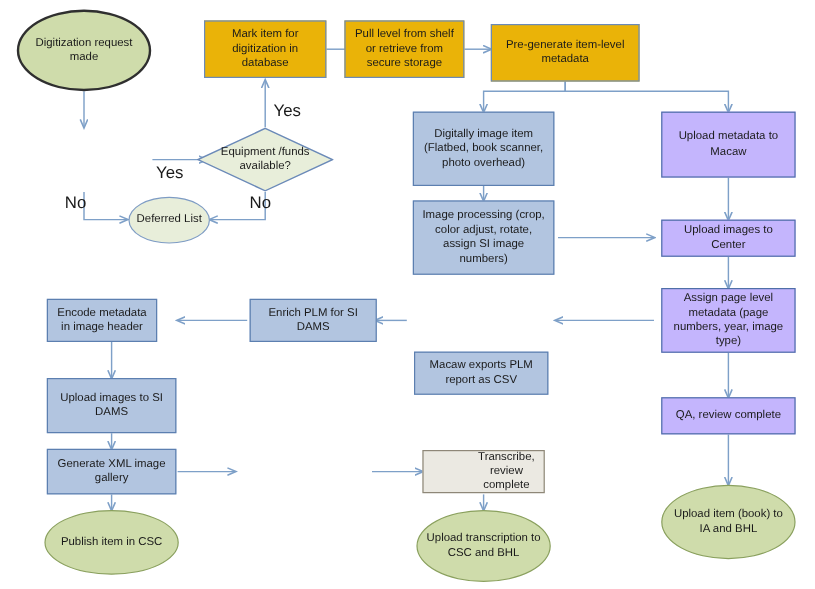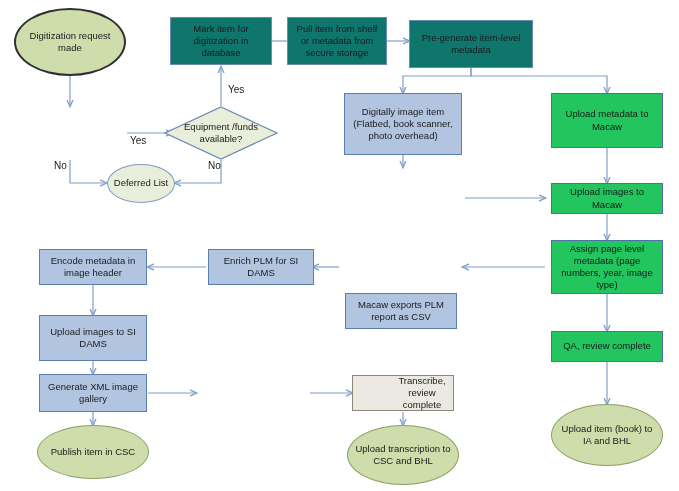--- a/index.html
+++ b/index.html
@@ -31,31 +31,31 @@
     justify-content: center;
     text-align: center;
     font-size: 9.5px;
     line-height: 12.2px;
     color: #1a1a1a;
     padding: 2px 4px;
   }
   .node .lbl { display: block; width: 100%; }
   
   .box-green {
-    background: #0f766e;
+    background: #eab308;
     border: 1px solid #6b8ab8;
   }
   
   .box-blue {
     background: #b2c5e0;
     border: 1px solid #5c7fb0;
   }
   
   .box-yellow {
-    background: #22c55e;
+    background: #c4b5fd;
     border: 1px solid #4f6fa8;
   }
   
   .box-beige {
     background: #ebe9e2;
     border: 1px solid #8e8778;
   }
   
   .ellipse-start {
     background: #cfdcab;
@@ -89,21 +89,21 @@
     display: flex;
     align-items: center;
     justify-content: center;
     text-align: center;
     font-size: 9.5px;
     line-height: 12.2px;
     color: #1a1a1a;
   }
   .edge-label {
     position: absolute;
-    font-size: 10px;
+    font-size: 14px;
     color: #1a1a1a;
     white-space: nowrap;
   }
 </style>
 </head>
 <body>
 
 <div id="canvas">
 
   <svg id="edges" viewBox="0 0 679 491">
@@ -185,38 +185,41 @@
   <div class="edge-label" style="left:130px; top:135px;">Yes</div>
   <div class="edge-label" style="left:54px; top:160px;">No</div>
   <div class="edge-label" style="left:228px; top:84px;">Yes</div>
   <div class="edge-label" style="left:208px; top:160px;">No</div>
 
   <div class="node box-green" style="left:170px; top:17px; width:102px; height:48px;">
     <span class="lbl">Mark item for digitization in database</span>
   </div>
 
   <div class="node box-green" style="left:287px; top:17px; width:100px; height:48px;">
-    <span class="lbl">Pull item from shelf or metadata from secure storage</span>
+    <span class="lbl">Pull level from shelf or retrieve from secure storage</span>
   </div>
 
   <div class="node box-green" style="left:409px; top:20px; width:124px; height:48px;">
     <span class="lbl">Pre-generate item-level metadata</span>
   </div>
 
   <div class="node box-blue" style="left:344px; top:93px; width:118px; height:62px;">
     <span class="lbl">Digitally image item (Flatbed, book scanner, photo overhead)</span>
   </div>
 
+  <div class="node box-blue" style="left:344px; top:167px; width:118px; height:62px;">
+    <span class="lbl">Image processing (crop, color adjust, rotate, assign SI image numbers)</span>
+  </div>
 
   <div class="node box-yellow" style="left:551px; top:93px; width:112px; height:55px;">
     <span class="lbl">Upload metadata to Macaw</span>
   </div>
 
   <div class="node box-yellow" style="left:551px; top:183px; width:112px; height:31px;">
-    <span class="lbl">Upload images to Macaw</span>
+    <span class="lbl">Upload images to Center</span>
   </div>
 
   <div class="node box-yellow" style="left:551px; top:240px; width:112px; height:54px;">
     <span class="lbl">Assign page level metadata (page numbers, year, image type)</span>
   </div>
 
   <div class="node box-yellow" style="left:551px; top:331px; width:112px; height:31px;">
     <span class="lbl">QA, review complete</span>
   </div>
 
@@ -225,21 +228,21 @@
   </div>
 
   <div class="node box-blue" style="left:345px; top:249px; width:112px; height:36px;margin-top:44px;">
     <span class="lbl">Macaw exports PLM report as CSV</span>
   </div>
 
   <div class="node box-blue" style="left:208px; top:249px; width:106px; height:36px;">
     <span class="lbl">Enrich PLM for SI DAMS</span>
   </div>
 
-  <div class="node box-blue" style="left:39px; top:249px; width:108px; height:36px;">
+  <div class="node box-blue" style="left:39px; top:249px; width:92px; height:36px;">
     <span class="lbl">Encode metadata in image header</span>
   </div>
 
   <div class="node box-blue" style="left:39px; top:315px; width:108px; height:46px;">
     <span class="lbl">Upload images to SI DAMS</span>
   </div>
 
   <div class="node box-blue" style="left:39px; top:374px; width:108px; height:38px;">
     <span class="lbl">Generate XML image gallery</span>
   </div>

